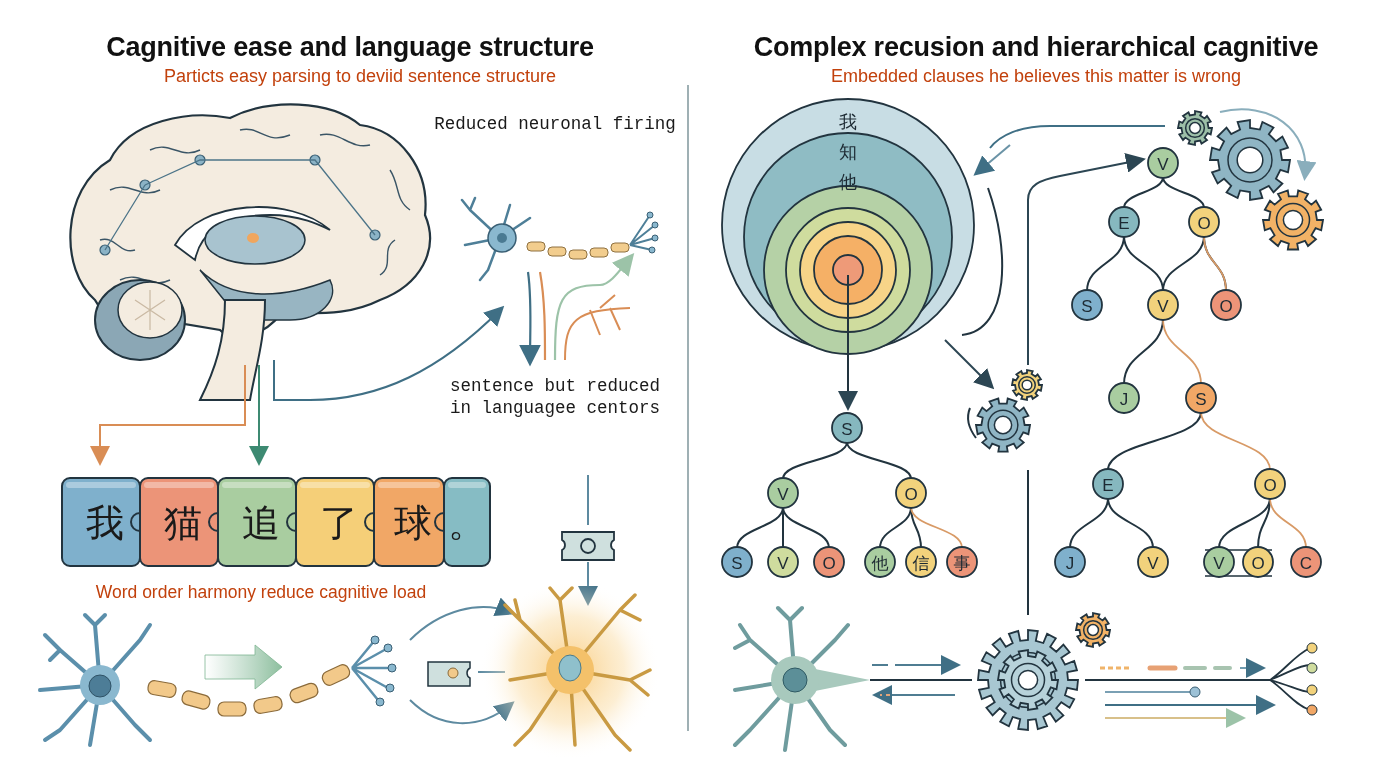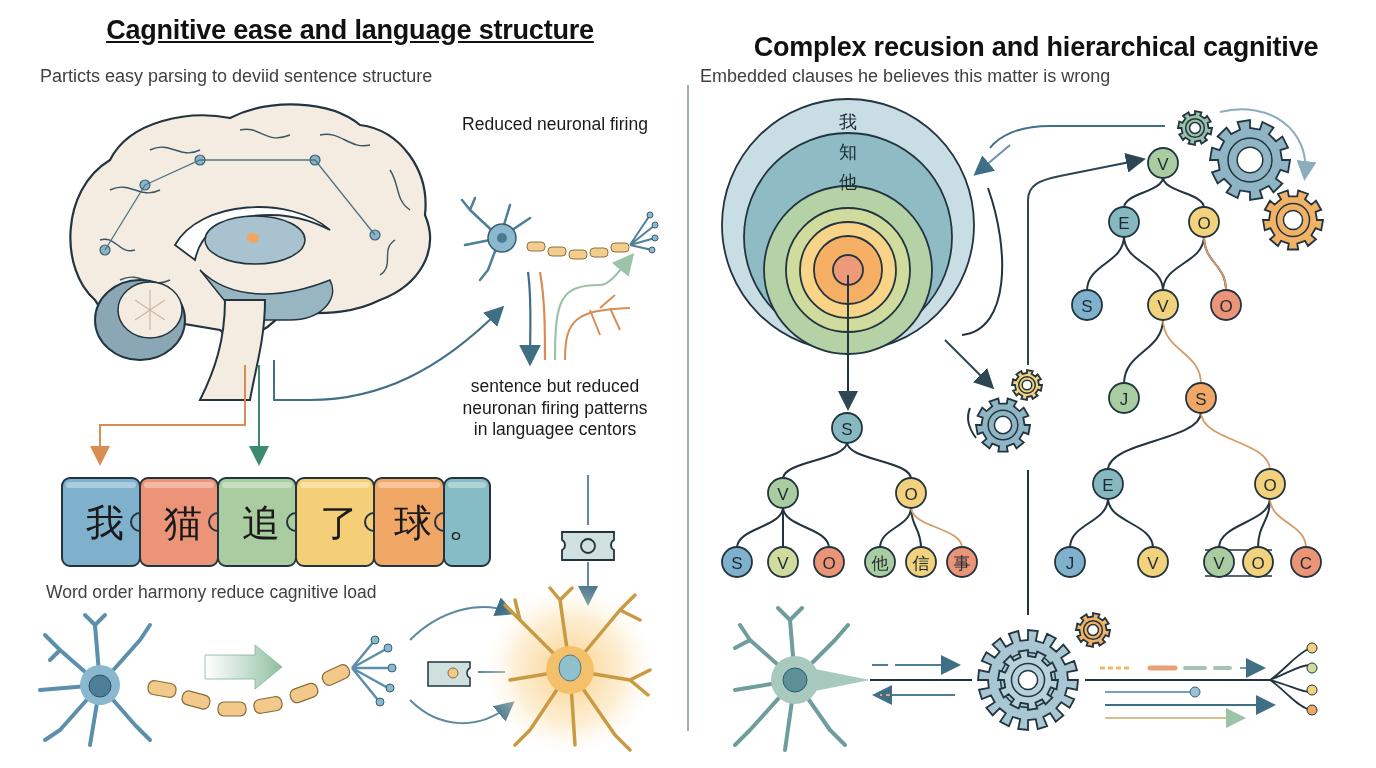--- a/index.html
+++ b/index.html
@@ -1,40 +1,39 @@
 <!DOCTYPE html>
 <html><head>
 <meta charset="utf-8">
 <style>
   html, body { margin:0; padding:0; background:#ffffff; }
   body { width:1376px; height:768px; position:relative; overflow:hidden; font-family:"Liberation Sans", sans-serif; color:#111; }
   .title { position:absolute; font-weight:bold; font-size:27px; text-align:center; letter-spacing:-0.2px; }
-  .subtitle { position:absolute; font-size:18px; text-align:left; color:#404040; }
-  .caption { position:absolute; font-size:17.5px; text-align:center; line-height:21.5px; color:#1a1a1a; }
+  .subtitle { position:absolute; font-size:18px; text-align:center; color:#c2410c; }
+  .caption { position:absolute; font-size:17.5px; text-align:center; line-height:21.5px; color:#1a1a1a;font-family:Liberation Mono, monospace; }
   svg { position:absolute; left:0; top:0; }
   .node text { font-family:"Liberation Sans", sans-serif; font-size:17px; fill:#1d2a33; text-anchor:middle; dominant-baseline:central; }
   .cjk { font-family:"DejaVu Sans", sans-serif; }
   .divider { position:absolute; left:687px; top:85px; width:2px; height:646px; background:#9fb0b4; }
 </style>
 </head>
 <body>
 
-<div class="title" style="left:40px; top:15px; width:620px;text-decoration:underline;">Cagnitive ease and language structure</div>
+<div class="title" style="left:40px; top:32px; width:620px;">Cagnitive ease and language structure</div>
 <div class="subtitle" style="left:40px; top:66px; width:640px;">Particts easy parsing to deviid sentence structure</div>
 <div class="title" style="left:700px; top:32px; width:672px;">Complex recusion and hierarchical cagnitive</div>
 <div class="subtitle" style="left:700px; top:66px; width:672px;">Embedded clauses he believes this matter is wrong</div>
 
 <div class="divider"></div>
 
 <div class="caption" style="left:430px; top:114px; width:250px;">
   <div>Reduced neuronal firing</div>
 </div>
 <div class="caption" style="left:430px; top:376px; width:250px;">
   <div>sentence but reduced</div>
-  <div>neuronan firing patterns</div>
   <div>in languagee centors</div>
 </div>
 <div class="subtitle" style="left:46px; top:582px; width:430px; font-size:17.5px;">Word order harmony reduce cagnitive load</div>
 
 <svg width="1376" height="768" viewBox="0 0 1376 768">
   <defs>
     <marker id="ahBlue" markerWidth="10" markerHeight="10" refX="7" refY="5" orient="auto">
         <path d="M0,0 L10,5 L0,10 Z" fill="#3f6f85"></path>
       </marker>
     <marker id="ahDark" markerWidth="10" markerHeight="10" refX="7" refY="5" orient="auto">

